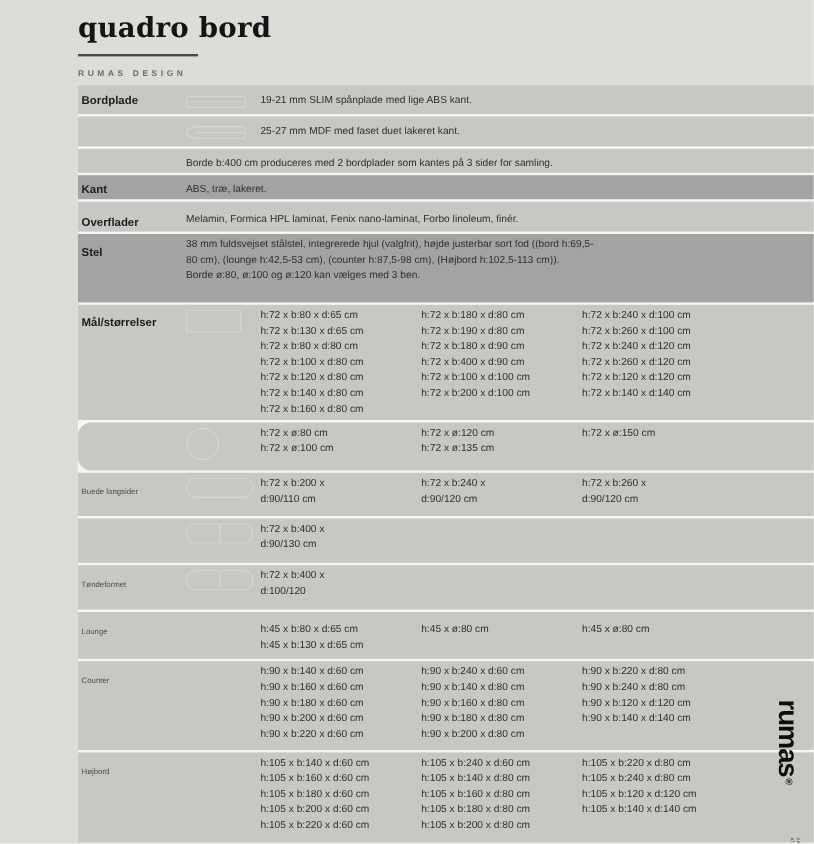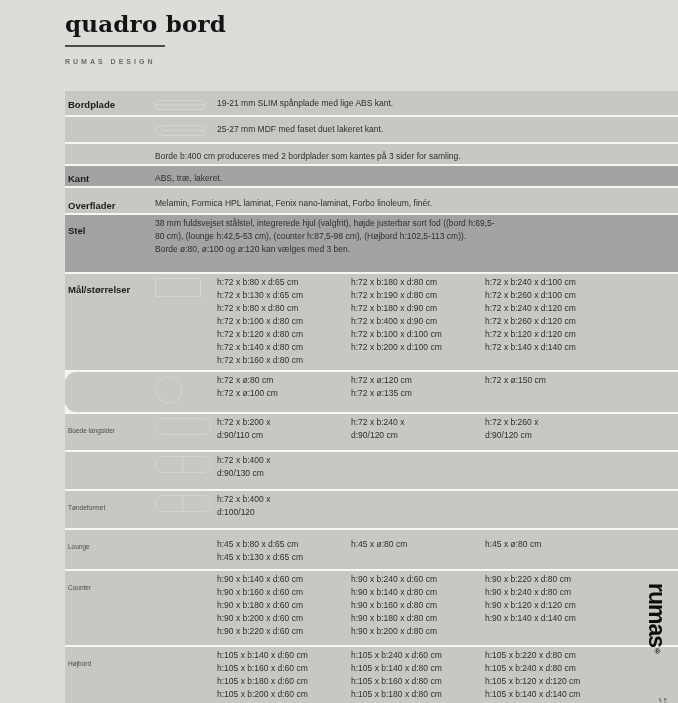--- a/index.html
+++ b/index.html
@@ -4,21 +4,21 @@
 <style>
   html,body{margin:0;padding:0}
   body{
     width:678px;height:703px;overflow:hidden;position:relative;
     background:#dcdcd9;
     font-family:"Liberation Sans",sans-serif;
     color:#2e2e2e;
     -webkit-font-smoothing:antialiased;
   }
   
-  .header{padding:10px 0 0 65px;height:91px;box-sizing:border-box}
+  .header{padding:10px 0 0 65px;height:71px;box-sizing:border-box}
   .page-title{
     margin:0;font-family:"DejaVu Serif",serif;font-weight:700;
     font-size:23px;line-height:28px;color:#141414;letter-spacing:.2px;
   }
   .title-rule{width:100px;height:2px;background:#4a4a4a;margin-top:7px}
   .brand{
     margin-top:11px;font-size:7px;font-weight:700;letter-spacing:3px;
     color:#6b6b6b;
   }
   

